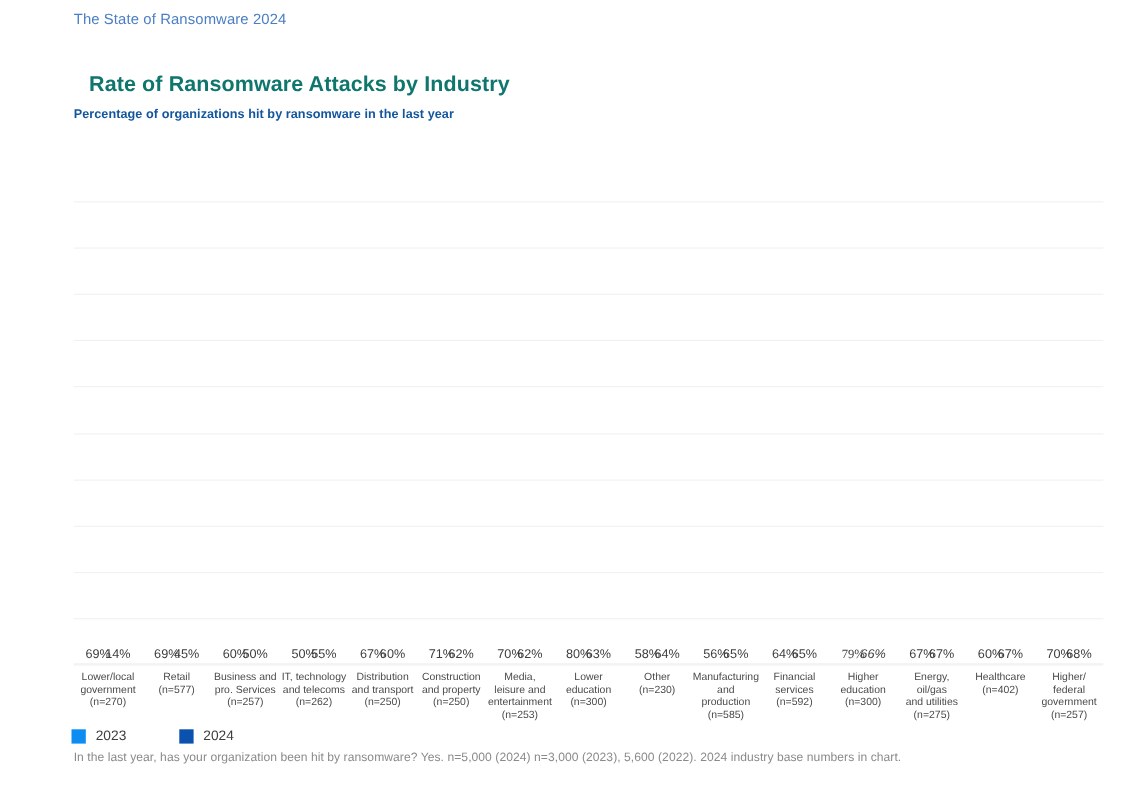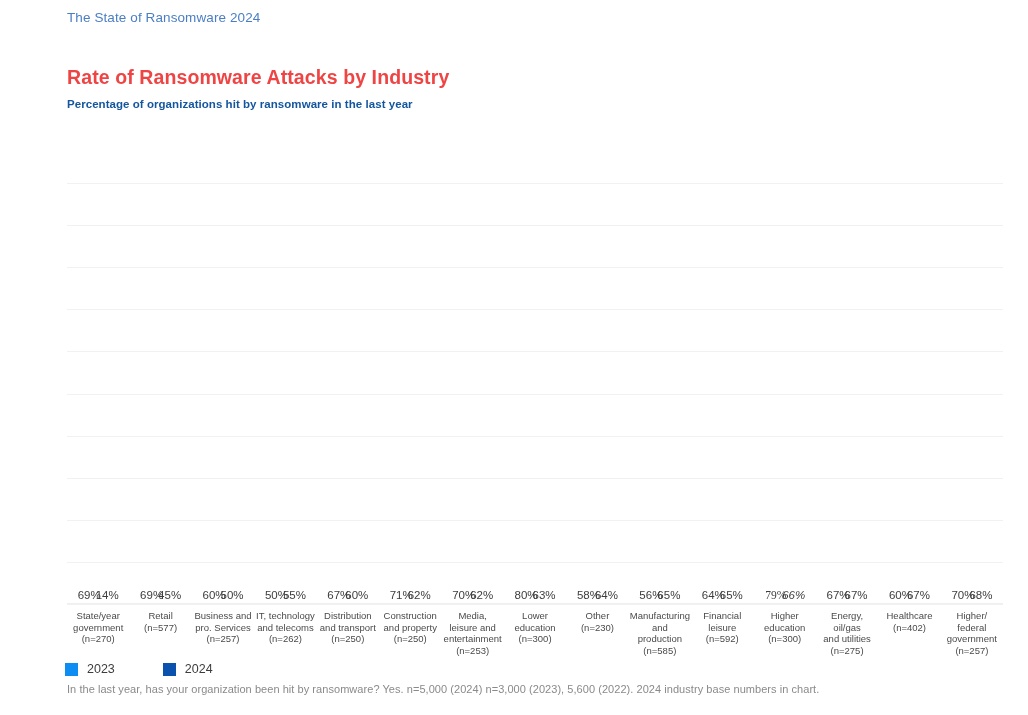--- a/index.html
+++ b/index.html
@@ -20,24 +20,24 @@
   
   .breadcrumb {
     position: absolute;
     left: 46px; top: 10px;
     font-size: 13.5px;
     color: #4a7ec4;
     letter-spacing: .1px;
   }
   .chart-title {
     position: absolute;
-    left: 46px; top: 66px;
+    left: 60px; top: 66px;
     font-size: 19.5px;
     font-weight: 700;
-    color: #ef4444;
+    color: #0f766e;
     letter-spacing: .1px;
     text-align: center;
   }
   .chart-subtitle {
     position: absolute;
     left: 46px; top: 98px;
     font-size: 11.5px;
     font-weight: 700;
     color: #13559e;
     letter-spacing: .05px;
@@ -319,21 +319,21 @@
             <div class="bar y2024" style="height: 68%; background: rgb(11, 81, 174);"></div>
             <div class="bar-label" style="bottom: calc(68% + 3px);">68%</div>
           </div>
         </div>
       </div>
     <div class="baseline"></div>
   </div>
 
   <div id="axis">
       <div class="axis-cell">
-        <div>State/year</div>
+        <div>Lower/local</div>
         <div>government</div>
         <div>(n=270)</div>
       </div>
       <div class="axis-cell">
         <div>Retail</div>
         <div>(n=577)</div>
       </div>
       <div class="axis-cell">
         <div>Business and</div>
         <div>pro. Services</div>
@@ -370,21 +370,21 @@
         <div>(n=230)</div>
       </div>
       <div class="axis-cell">
         <div>Manufacturing</div>
         <div>and</div>
         <div>production</div>
         <div>(n=585)</div>
       </div>
       <div class="axis-cell">
         <div>Financial</div>
-        <div>leisure</div>
+        <div>services</div>
         <div>(n=592)</div>
       </div>
       <div class="axis-cell">
         <div>Higher</div>
         <div>education</div>
         <div>(n=300)</div>
       </div>
       <div class="axis-cell">
         <div>Energy, oil/gas</div>
         <div>and utilities</div>

